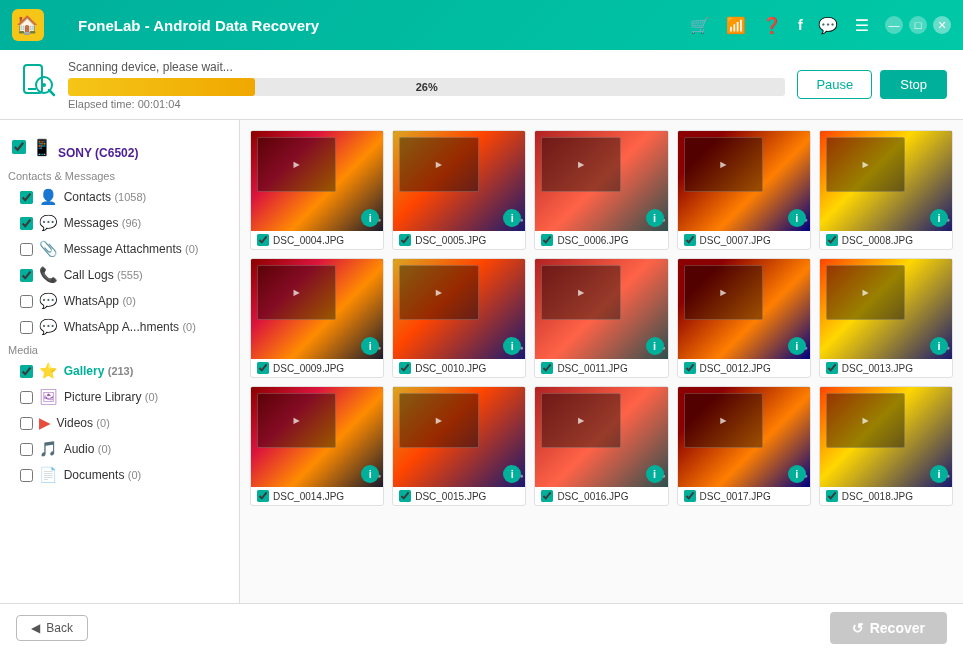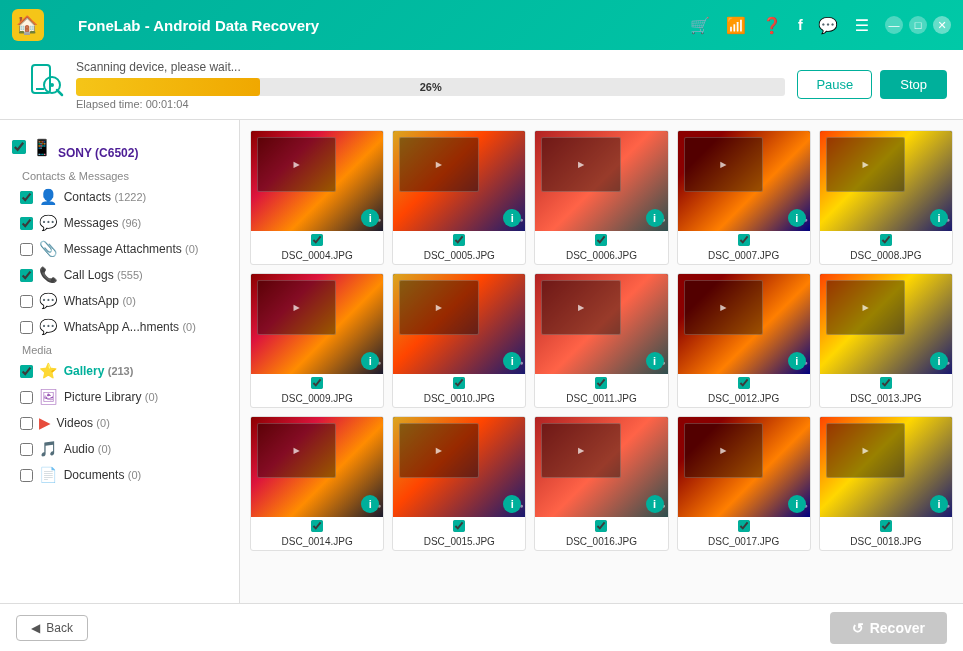--- a/index.html
+++ b/index.html
@@ -42,21 +42,21 @@
     .win-btn {
       width: 18px; height: 18px; border-radius: 50%;
       border: none; cursor: pointer; font-size: 11px;
       display: flex; align-items: center; justify-content: center;
       color: white; background: rgba(255,255,255,0.3);
     }
 
     
     .scan-bar {
       background: white;
-      padding: 8px 16px 8px 24px;
+      padding: 8px 16px 8px 16px;
       display: flex;
       align-items: center;
       gap: 12px;
       border-bottom: 1px solid #ddd;
       height: 70px;
     }
     .scan-icon {
       font-size: 32px; color: #00b09b;
       flex-shrink: 0;
     }
@@ -128,21 +128,21 @@
       flex-shrink: 0;
     }
     .sidebar-device {
       display: flex; align-items: center; padding: 6px 12px; gap: 6px;
     }
     .sidebar-device input[type=checkbox] { width: 14px; height: 14px; accent-color: #00b09b; }
     .sidebar-device-icon { font-size: 16px; color: #555; }
     .sidebar-device-label { font-size: 12px; font-weight: 600; color: #4c1d95; margin-top: 12px; }
 
     .sidebar-section-title {
-      font-size: 11px; color: #888; padding: 4px 22px 2px; font-weight: 500;
+      font-size: 11px; color: #888; padding: 4px 8px 2px; font-weight: 500;
     }
     .sidebar-item {
       display: flex; align-items: center; padding: 4px 12px 4px 20px; gap: 6px; cursor: pointer;
     }
     .sidebar-item input[type=checkbox] { width: 13px; height: 13px; accent-color: #00b09b; flex-shrink: 0; }
     .sidebar-item-icon { font-size: 15px; flex-shrink: 0; }
     .sidebar-item-label { font-size: 12px; color: #333; }
     .sidebar-item-label.active { color: #00b09b; font-weight: 600; }
     .sidebar-item-count { font-size: 11px; color: #888; }
 
@@ -181,21 +181,21 @@
       position: absolute;
       bottom: 4px; right: 4px;
       width: 18px; height: 18px;
       background: #00b09b;
       border-radius: 50%;
       display: flex; align-items: center; justify-content: center;
       color: white; font-size: 11px; font-weight: 700;
       cursor: pointer;
     }
     .photo-footer {
-      display: flex; align-items: center; padding: 3px 6px; gap: 4px; flex-direction: column;
+      display: flex; align-items: center; padding: 3px 6px; gap: 4px;
     }
     .photo-footer input[type=checkbox] { width: 12px; height: 12px; accent-color: #00b09b; }
     .photo-name { font-size: 10px; color: #333; white-space: nowrap; overflow: hidden; text-overflow: ellipsis; }
 
     
     .bottom-bar {
       height: 48px;
       background: white;
       border-top: 1px solid #ddd;
       display: flex;
@@ -278,21 +278,21 @@
       <input type="checkbox" checked="" style="">
       <span class="sidebar-device-icon">📱</span>
       <span class="sidebar-device-label">SONY (C6502)</span>
     </div>
 
     <div class="sidebar-section-title">Contacts &amp; Messages</div>
 
     <div class="sidebar-item">
       <input type="checkbox" checked="" style="">
       <span class="sidebar-item-icon" style="color:#e67e22;">👤</span>
-      <span class="sidebar-item-label">Contacts <span class="sidebar-item-count">(1222)</span></span>
+      <span class="sidebar-item-label">Contacts <span class="sidebar-item-count">(1058)</span></span>
     </div>
     <div class="sidebar-item">
       <input type="checkbox" checked="" style="">
       <span class="sidebar-item-icon" style="color:#f1c40f;">💬</span>
       <span class="sidebar-item-label">Messages <span class="sidebar-item-count">(96)</span></span>
     </div>
     <div class="sidebar-item">
       <input type="checkbox" style="">
       <span class="sidebar-item-icon" style="color:#2ecc71;">📎</span>
       <span class="sidebar-item-label">Message Attachments <span class="sidebar-item-count">(0)</span></span>

